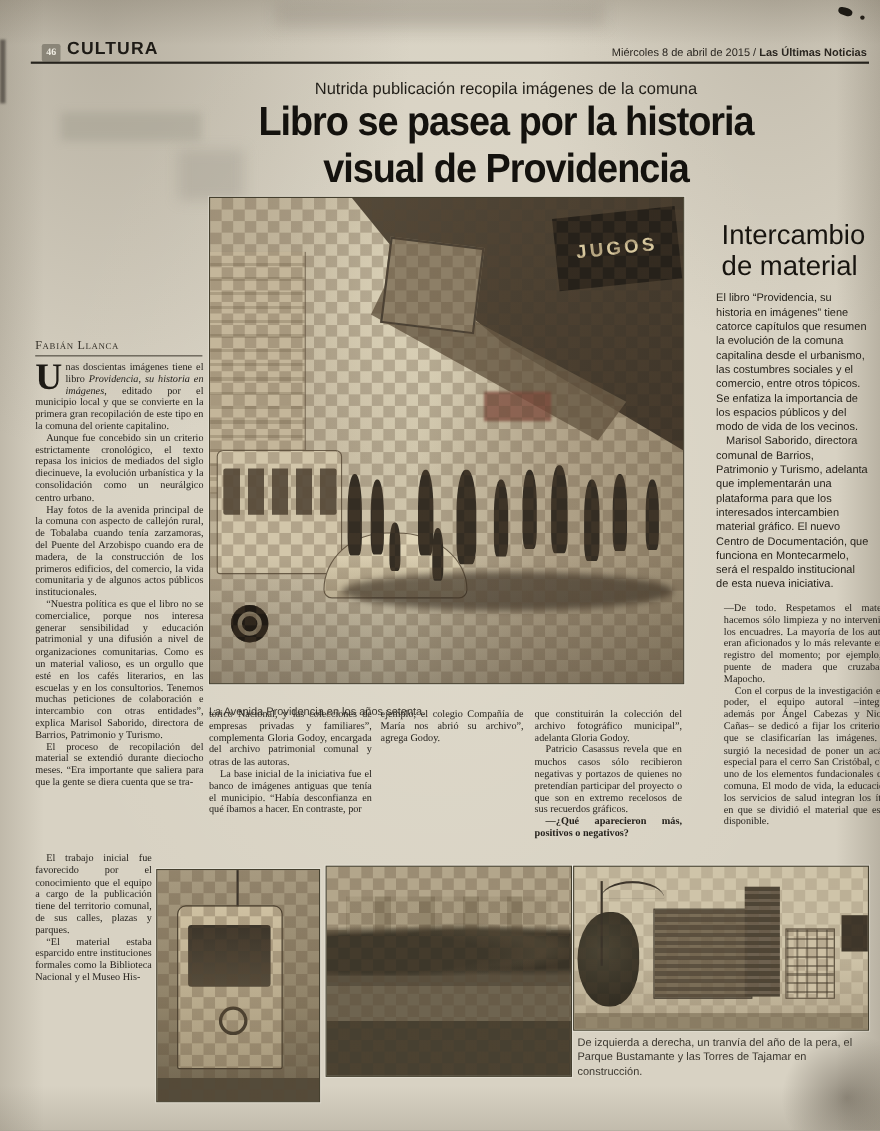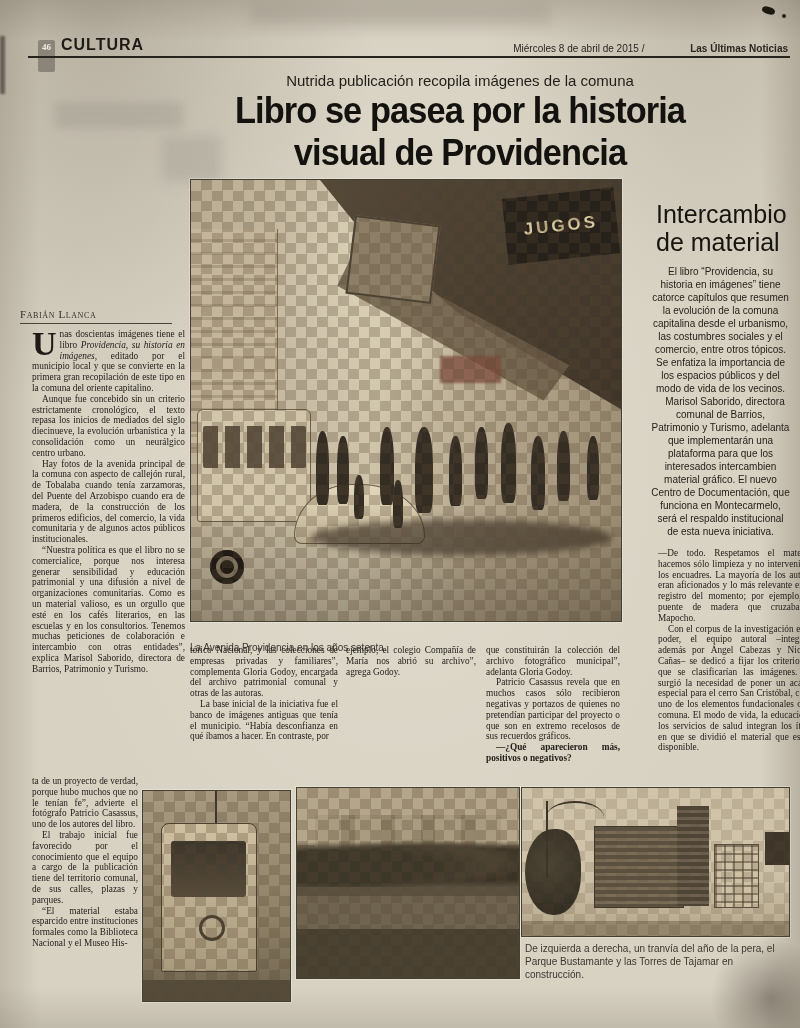--- a/index.html
+++ b/index.html
@@ -8,51 +8,51 @@
     background-image:
       radial-gradient(ellipse at 12% 2%, rgba(110,102,88,.30), transparent 28%),
       radial-gradient(ellipse at 88% 0%, rgba(120,112,98,.22), transparent 22%),
       radial-gradient(ellipse at 50% 45%, rgba(255,252,238,.18), transparent 65%),
       linear-gradient(90deg, rgba(105,96,80,.22), rgba(0,0,0,0) 5%, rgba(0,0,0,0) 95%, rgba(105,96,80,.28)),
       linear-gradient(180deg, rgba(115,106,90,.30), rgba(0,0,0,0) 4%, rgba(0,0,0,0) 96%, rgba(115,106,90,.22));
     font-family:"Liberation Serif", serif; color:#24211c;}
   .abs{position:absolute;}
   
   .hdr-rule{left:28px;top:56px;width:762px;height:2px;background:#26231d;}
-  .pgnum{left:38px;top:40px;width:17px;height:32px;background:#8a8578;color:#efece2;
+  .pgnum{left:38px;top:40px;width:17px;height:16px;background:#8a8578;color:#efece2;
     font-family:Liberation Serif, serif;font-size:9px;font-weight:700;text-align:center;line-height:14px;border-radius:2px;}
   .section{left:61px;top:36px;font-family:"Liberation Sans",sans-serif;font-size:16px;font-weight:700;letter-spacing:1px;color:#1e1b16;}
   .dateline{right:12px;top:43px;font-family:"Liberation Sans",sans-serif;font-size:10px;color:#2a2620;}
-  .dateline b{font-weight:700;margin-left:43px;}
+  .dateline b{font-weight:700;}
   
   .kicker{left:150px;top:72px;width:620px;text-align:center;font-family:"Liberation Sans",sans-serif;
     font-size:15px;color:#211e18;}
   .headline{left:110px;top:90px;width:700px;text-align:center;font-family:"Liberation Sans",sans-serif;
     font-weight:700;font-size:37px;line-height:42px;color:#14120e;letter-spacing:-1px;transform:scaleX(.93);}
   
   .pullquote{left:30px;top:104px;width:156px;text-align:center;font-size:16px;line-height:23px;color:#24211a;}
-  .byline{left:20px;top:308px;width:152px;font-variant:small-caps;font-size:11px;letter-spacing:.6px;
+  .byline{left:32px;top:308px;width:152px;font-variant:small-caps;font-size:11px;letter-spacing:.6px;
     color:#36322a;border-bottom:1.4px solid #4a453b;padding-bottom:3px;}
   
   .body{font-size:9.3px;line-height:10.8px;text-align:justify;overflow:hidden;}
   .body p{margin:0;}
   .body p.ind{text-indent:10px;}
   .dropcap{float:left;font-size:34px;line-height:27px;font-weight:700;padding:1px 3px 0 0;color:#1d1a15;}
   .question{font-weight:700;}
   .colA{left:32px;top:329px;width:153px;height:447px;}
   .colA2{left:32px;top:776px;width:106px;height:186px;}
   .col2{left:190px;top:645px;width:148px;height:140px;}
   .col3{left:346px;top:645px;width:130px;height:140px;}
   .col4{left:486px;top:645px;width:134px;height:140px;}
   
   .sb-title{left:656px;top:200px;width:160px;font-family:"Liberation Sans",sans-serif;font-size:25px;
     line-height:28px;color:#17140f;}
   .sb-box{left:651px;top:265px;width:139px;height:278px;font-family:"Liberation Sans",sans-serif;
     font-size:10px;line-height:13px;color:#26221b;overflow:hidden;}
-  .sb-box p{margin:0;text-align:center;}
+  .sb-box p{margin:0;}
   .sb-box p.ind{text-indent:9px;}
   .sb-answer{left:632px;top:548px;width:158px;height:240px;margin-left:26px;}
   
   .cap-main{left:190px;top:622px;width:420px;font-family:"Liberation Sans",sans-serif;font-size:10px;color:#3b372f;margin-top:20px;}
   .cap-bottom{left:525px;top:942px;width:250px;font-family:"Liberation Sans",sans-serif;font-size:10px;line-height:13px;color:#3b372f;}
   
   .photo{border:1px solid #45402f;box-shadow:0 0 0 1px rgba(255,255,250,.25);}
   .checker::after{content:"";position:absolute;inset:0;pointer-events:none;
     background-image:repeating-conic-gradient(rgba(88,70,50,.27) 0% 25%, rgba(0,0,0,0) 0% 50%);
     background-size:21px 21px;}
@@ -145,23 +145,23 @@
   </div>
 
   <div class="abs smudge-pq"></div>
   <div class="abs byline">Fabián Llanca</div>
 
   <div class="abs body colA">
     <p><span class="dropcap">U</span><span>nas doscientas imágenes tiene el libro </span><i>Providencia, su historia en imágenes</i><span>, editado por el municipio local y que se convierte en la primera gran recopilación de este tipo en la comuna del oriente capitalino.</span></p>
     <p class="ind">Aunque fue concebido sin un criterio estrictamente cronológico, el texto repasa los inicios de mediados del siglo diecinueve, la evolución urbanística y la consolidación como un neurálgico centro urbano.</p>
     <p class="ind">Hay fotos de la avenida principal de la comuna con aspecto de callejón rural, de Tobalaba cuando tenía zarzamoras, del Puente del Arzobispo cuando era de madera, de la construcción de los primeros edificios, del comercio, la vida comunitaria y de algunos actos públicos institucionales.</p>
     <p class="ind">“Nuestra política es que el libro no se comercialice, porque nos interesa generar sensibilidad y educación patrimonial y una difusión a nivel de organizaciones comunitarias. Como es un material valioso, es un orgullo que esté en los cafés literarios, en las escuelas y en los consultorios. Tenemos muchas peticiones de colaboración e intercambio con otras entidades”, explica Marisol Saborido, directora de Barrios, Patrimonio y Turismo.</p>
+    <p class="ind">El proceso de recopilación del material se extendió durante dieciocho meses. “Era importante que saliera para que la gente se diera cuenta que se tra-</p>
   </div>
   <div class="abs body colA2">
-    <p>ta de un proyecto de verdad, porque hubo muchos que no le tenían fe”, advierte el fotógrafo Patricio Casassus, uno de los autores del libro.</p>
     <p class="ind">El trabajo inicial fue favorecido por el conocimiento que el equipo a cargo de la publicación tiene del territorio comunal, de sus calles, plazas y parques.</p>
     <p class="ind">“El material estaba esparcido entre instituciones formales como la Biblioteca Nacional y el Museo His-</p>
   </div>
 
   <div class="abs photo checker" id="photo-main">
     <div class="abs pm-sky"></div>
     <div class="abs pm-bldg"></div>
     <div class="abs pm-awning"></div>
     <div class="abs pm-awning2"></div>
     <div class="abs pm-banner"></div>

